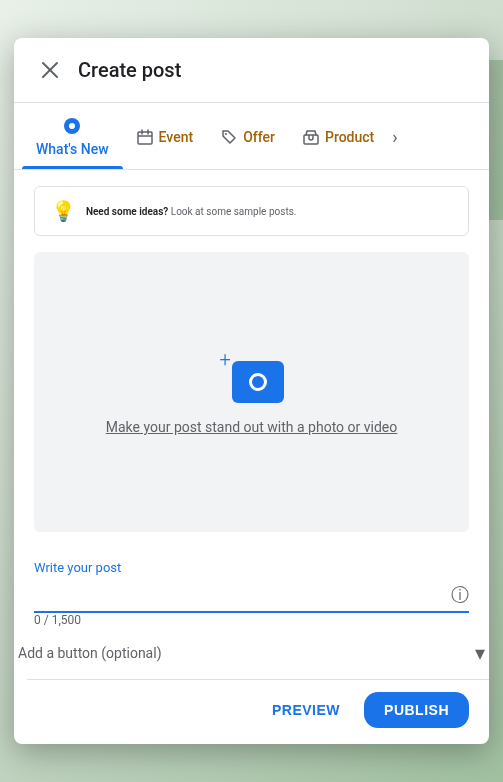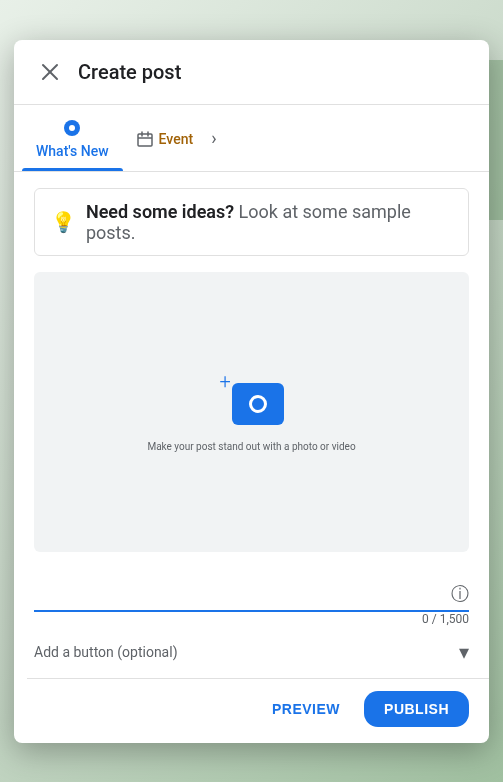--- a/index.html
+++ b/index.html
@@ -130,21 +130,21 @@
       background: #fff;
     }
 
     .idea-icon {
       font-size: 20px;
       color: #fbbc04;
       flex-shrink: 0;
     }
 
     .idea-text {
-      font-size: 18px;
+      font-size: 10px;
       color: #5f6368;
     }
 
     .idea-text strong {
       color: #202124;
       font-weight: 600;
     }
 
     
     .photo-area {
@@ -190,22 +190,23 @@
       position: absolute;
       top: 0;
       left: 0;
       font-size: 20px;
       font-weight: 300;
       color: #1a73e8;
       line-height: 1;
     }
 
     .photo-text {
-      font-size: 10px;
-      color: #5f6368;
+      font-size: 14px;
+      color: #5f6368;
+      text-decoration: underline;
     }
 
     
     .write-section {
       padding: 12px 20px 0;
     }
 
     .write-label {
       font-size: 13px;
       color: #1a73e8;
@@ -240,32 +241,32 @@
 
     .info-icon {
       font-size: 18px;
       color: #5f6368;
       cursor: pointer;
       flex-shrink: 0;
       margin-top: 2px;
     }
 
     .char-count {
-      text-align: right;
+      text-align: left;
       font-size: 12px;
       color: #5f6368;
       padding: 0 20px;
     }
 
     
     .button-dropdown {
       display: flex;
       align-items: center;
       justify-content: space-between;
-      padding: 14px 20px;
+      padding: 14px 4px;
       cursor: pointer;
       border-radius: 4px;
     }
 
     .dropdown-label {
       font-size: 14px;
       color: #5f6368;
     }
 
     .dropdown-arrow {
@@ -356,21 +357,40 @@
         <svg width="16" height="16" viewBox="0 0 16 16" fill="none">
           <rect x="1" y="3" width="14" height="12" rx="1" stroke="#5f6368" stroke-width="1.5" fill="none"></rect>
           <line x1="5" y1="1" x2="5" y2="5" stroke="#5f6368" stroke-width="1.5" stroke-linecap="round"></line>
           <line x1="11" y1="1" x2="11" y2="5" stroke="#5f6368" stroke-width="1.5" stroke-linecap="round"></line>
           <line x1="1" y1="7" x2="15" y2="7" stroke="#5f6368" stroke-width="1.5"></line>
         </svg>
       </span>
       <span>Event</span>
     </div>
 
-
+    <div class="tab-item">
+      <span class="tab-icon">
+        <svg width="16" height="16" viewBox="0 0 16 16" fill="none">
+          <path d="M2 2h5l7 7-5 5L2 7V2z" stroke="#5f6368" stroke-width="1.5" fill="none" stroke-linejoin="round"></path>
+          <circle cx="5" cy="5" r="1" fill="#5f6368"></circle>
+        </svg>
+      </span>
+      <span>Offer</span>
+    </div>
+
+    <div class="tab-item">
+      <span class="tab-icon">
+        <svg width="16" height="16" viewBox="0 0 16 16" fill="none">
+          <path d="M3 6l1-4h8l1 4" stroke="#5f6368" stroke-width="1.5" stroke-linecap="round" stroke-linejoin="round" fill="none"></path>
+          <rect x="1" y="6" width="14" height="9" rx="1" stroke="#5f6368" stroke-width="1.5" fill="none"></rect>
+          <path d="M6 6v3a2 2 0 0 0 4 0V6" stroke="#5f6368" stroke-width="1.5" fill="none"></path>
+        </svg>
+      </span>
+      <span>Product</span>
+    </div>
 
     <div class="tab-chevron">›</div>
 
   </div>
 
   <div class="modal-body">
 
     <div class="idea-banner">
       <span class="idea-icon">💡</span>
       <span class="idea-text">
@@ -384,20 +404,21 @@
         <div class="camera-body">
           <div class="camera-lens"></div>
         </div>
       </div>
       <span class="photo-text">Make your post stand out with a photo or video</span>
     </div>
 
   </div>
 
   <div class="write-section">
+    <span class="write-label">Write your post</span>
     <div class="write-input-row">
       <textarea class="write-input" rows="1" style=""></textarea>
       <span class="info-icon">ⓘ</span>
     </div>
   </div>
   <div class="char-count">0 / 1,500</div>
 
   <div class="button-dropdown">
     <span class="dropdown-label">Add a button (optional)</span>
     <span class="dropdown-arrow">▾</span>

